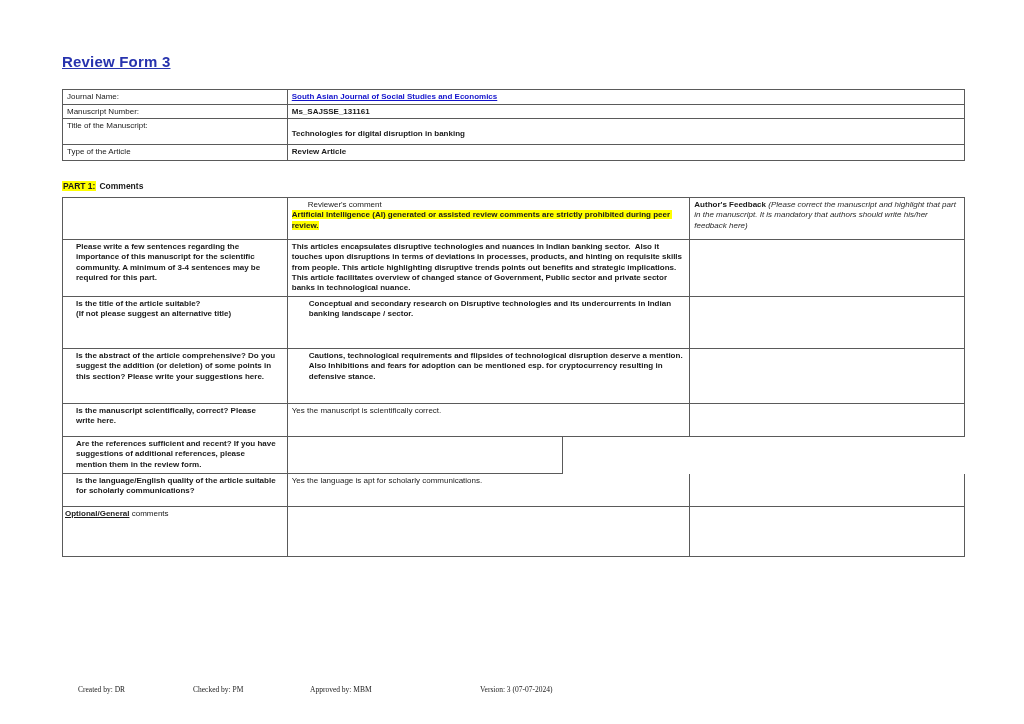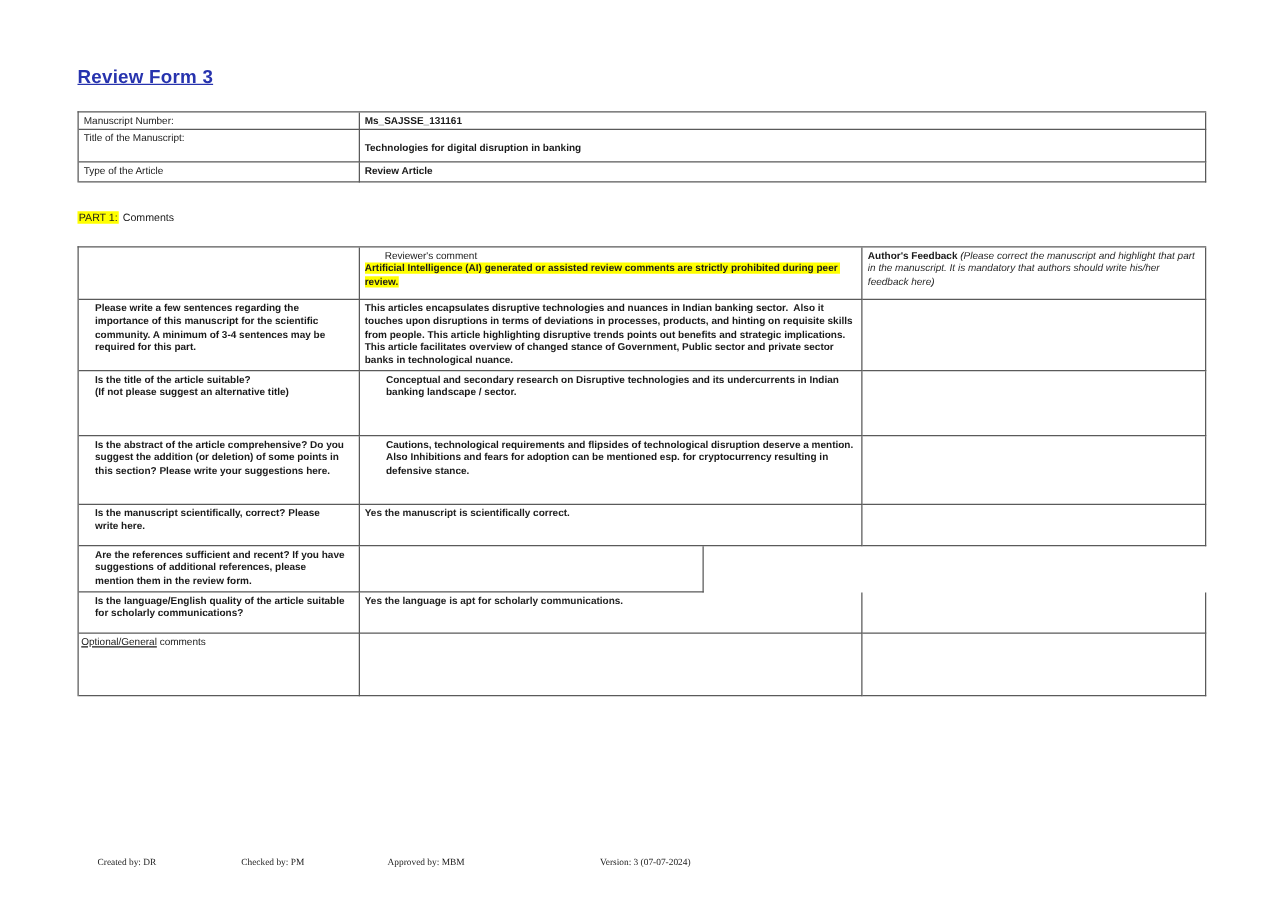--- a/index.html
+++ b/index.html
@@ -38,48 +38,48 @@
   .meta-value { width: 678px; font-weight: bold; }
   .r-h15 .cell { height: 15px; }
   .r-h14 .cell { height: 14px; }
   .r-h26 .cell { height: 26px; }
   .r-h16 .cell { height: 16px; }
   .meta-title-value { padding-top: 10px; }
   .journal-link { color: #1414cc; font-weight: bold; text-decoration: underline; cursor: pointer; }
 
   
   .part-heading {
-    position: absolute; left: 62px; top: 169px;
-    font-size: 8.5px; font-weight: normal; line-height: 11px; text-align: right;
+    position: absolute; left: 62px; top: 181px;
+    font-size: 8.5px; font-weight: bold; line-height: 11px; text-align: right;
   }
   .hl { background: #ffff00; padding: 0 1px; }
   .part-title { margin-left: 3px; }
 
   
   .comments-tbl { top: 197px; }
   .c1 { width: 225px; }
   .c2 { width: 403px; }
   .c3 { width: 275px; }
   .q { font-weight: bold; padding-left: 13px; padding-right: 10px; }
   .a-bold { font-weight: bold; }
-  .a-reg { font-weight: bold; color: #222; }
+  .a-reg { font-weight: normal; color: #222; }
   .indent { padding-left: 21px; }
   .rh-42 .cell { min-height: 42px; }
   .rh-57 .cell { min-height: 57px; }
   .rh-52 .cell { min-height: 52px; }
   .rh-55 .cell { min-height: 55px; }
   .rh-33 .cell { min-height: 33px; }
   .rh-37 .cell { min-height: 37px; }
   .rh-50 .cell { min-height: 50px; }
   .hdr-reviewer-label { font-weight: normal; display: block; margin-left: 16px; }
   .warn { background: #ffff00; font-weight: bold; }
   .fb-label { font-weight: bold; }
   .fb-note { font-style: italic; font-weight: normal; color: #2a2a2a; text-align: center; }
   .opt-label { font-weight: normal; padding-left: 2px; }
-  .opt-bold { font-weight: normal; text-decoration: underline; }
+  .opt-bold { font-weight: bold; text-decoration: underline; }
 
   
   .footer {
     position: absolute; left: 0; top: 685px; width: 1024px; height: 12px;
     font-family: "Liberation Serif", "DejaVu Serif", serif;
     font-size: 7.5px; color: #222;
   }
   .footer span { position: absolute; top: 0; margin-left: 16px; }
   .f-created  { left: 62px; }
   .f-checked  { left: 177px; }
@@ -87,20 +87,24 @@
   .f-version  { left: 464px; }
 </style>
 </head>
 <body>
 
 <div class="page">
 
   <div class="doc-title">Review Form 3</div>
 
   <div class="tbl meta-tbl">
+    <div class="trow r-h15">
+      <div class="cell meta-label">Journal Name:</div>
+      <div class="cell meta-value"><span class="journal-link">South Asian Journal of Social Studies and Economics</span></div>
+    </div>
     <div class="trow r-h14">
       <div class="cell meta-label">Manuscript Number:</div>
       <div class="cell meta-value">Ms_SAJSSE_131161</div>
     </div>
     <div class="trow r-h26">
       <div class="cell meta-label">Title of the Manuscript:</div>
       <div class="cell meta-value meta-title-value">Technologies for digital disruption in banking</div>
     </div>
     <div class="trow r-h16">
       <div class="cell meta-label">Type of the Article</div>

